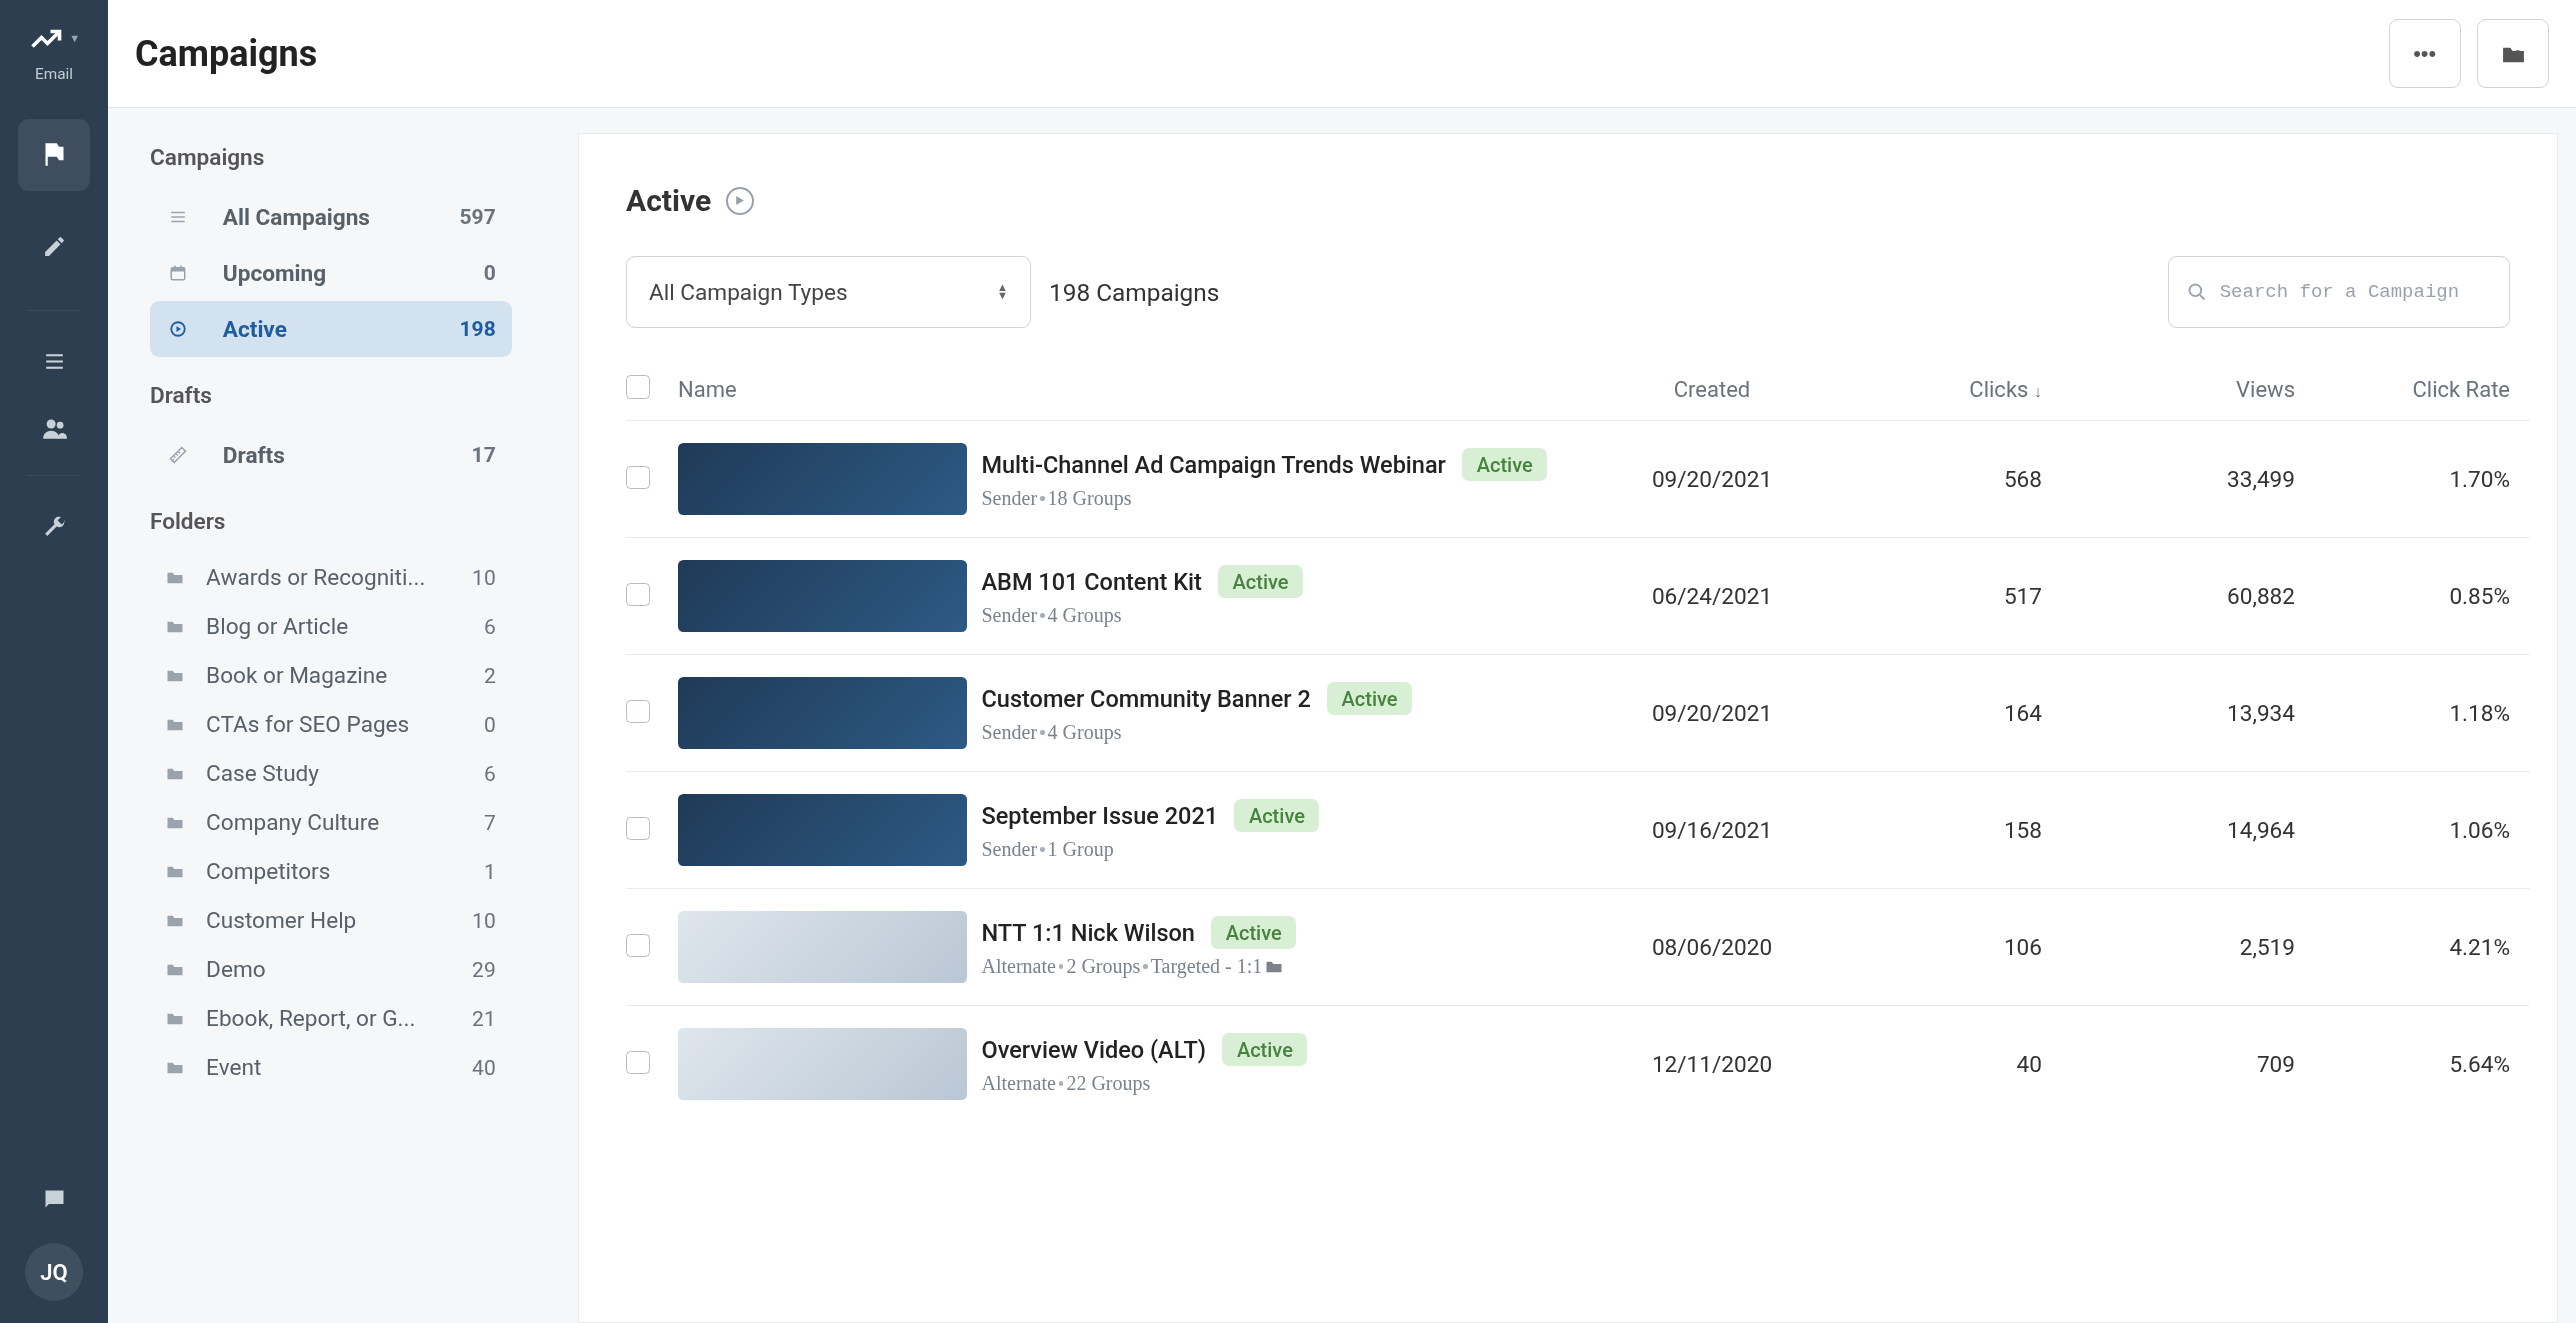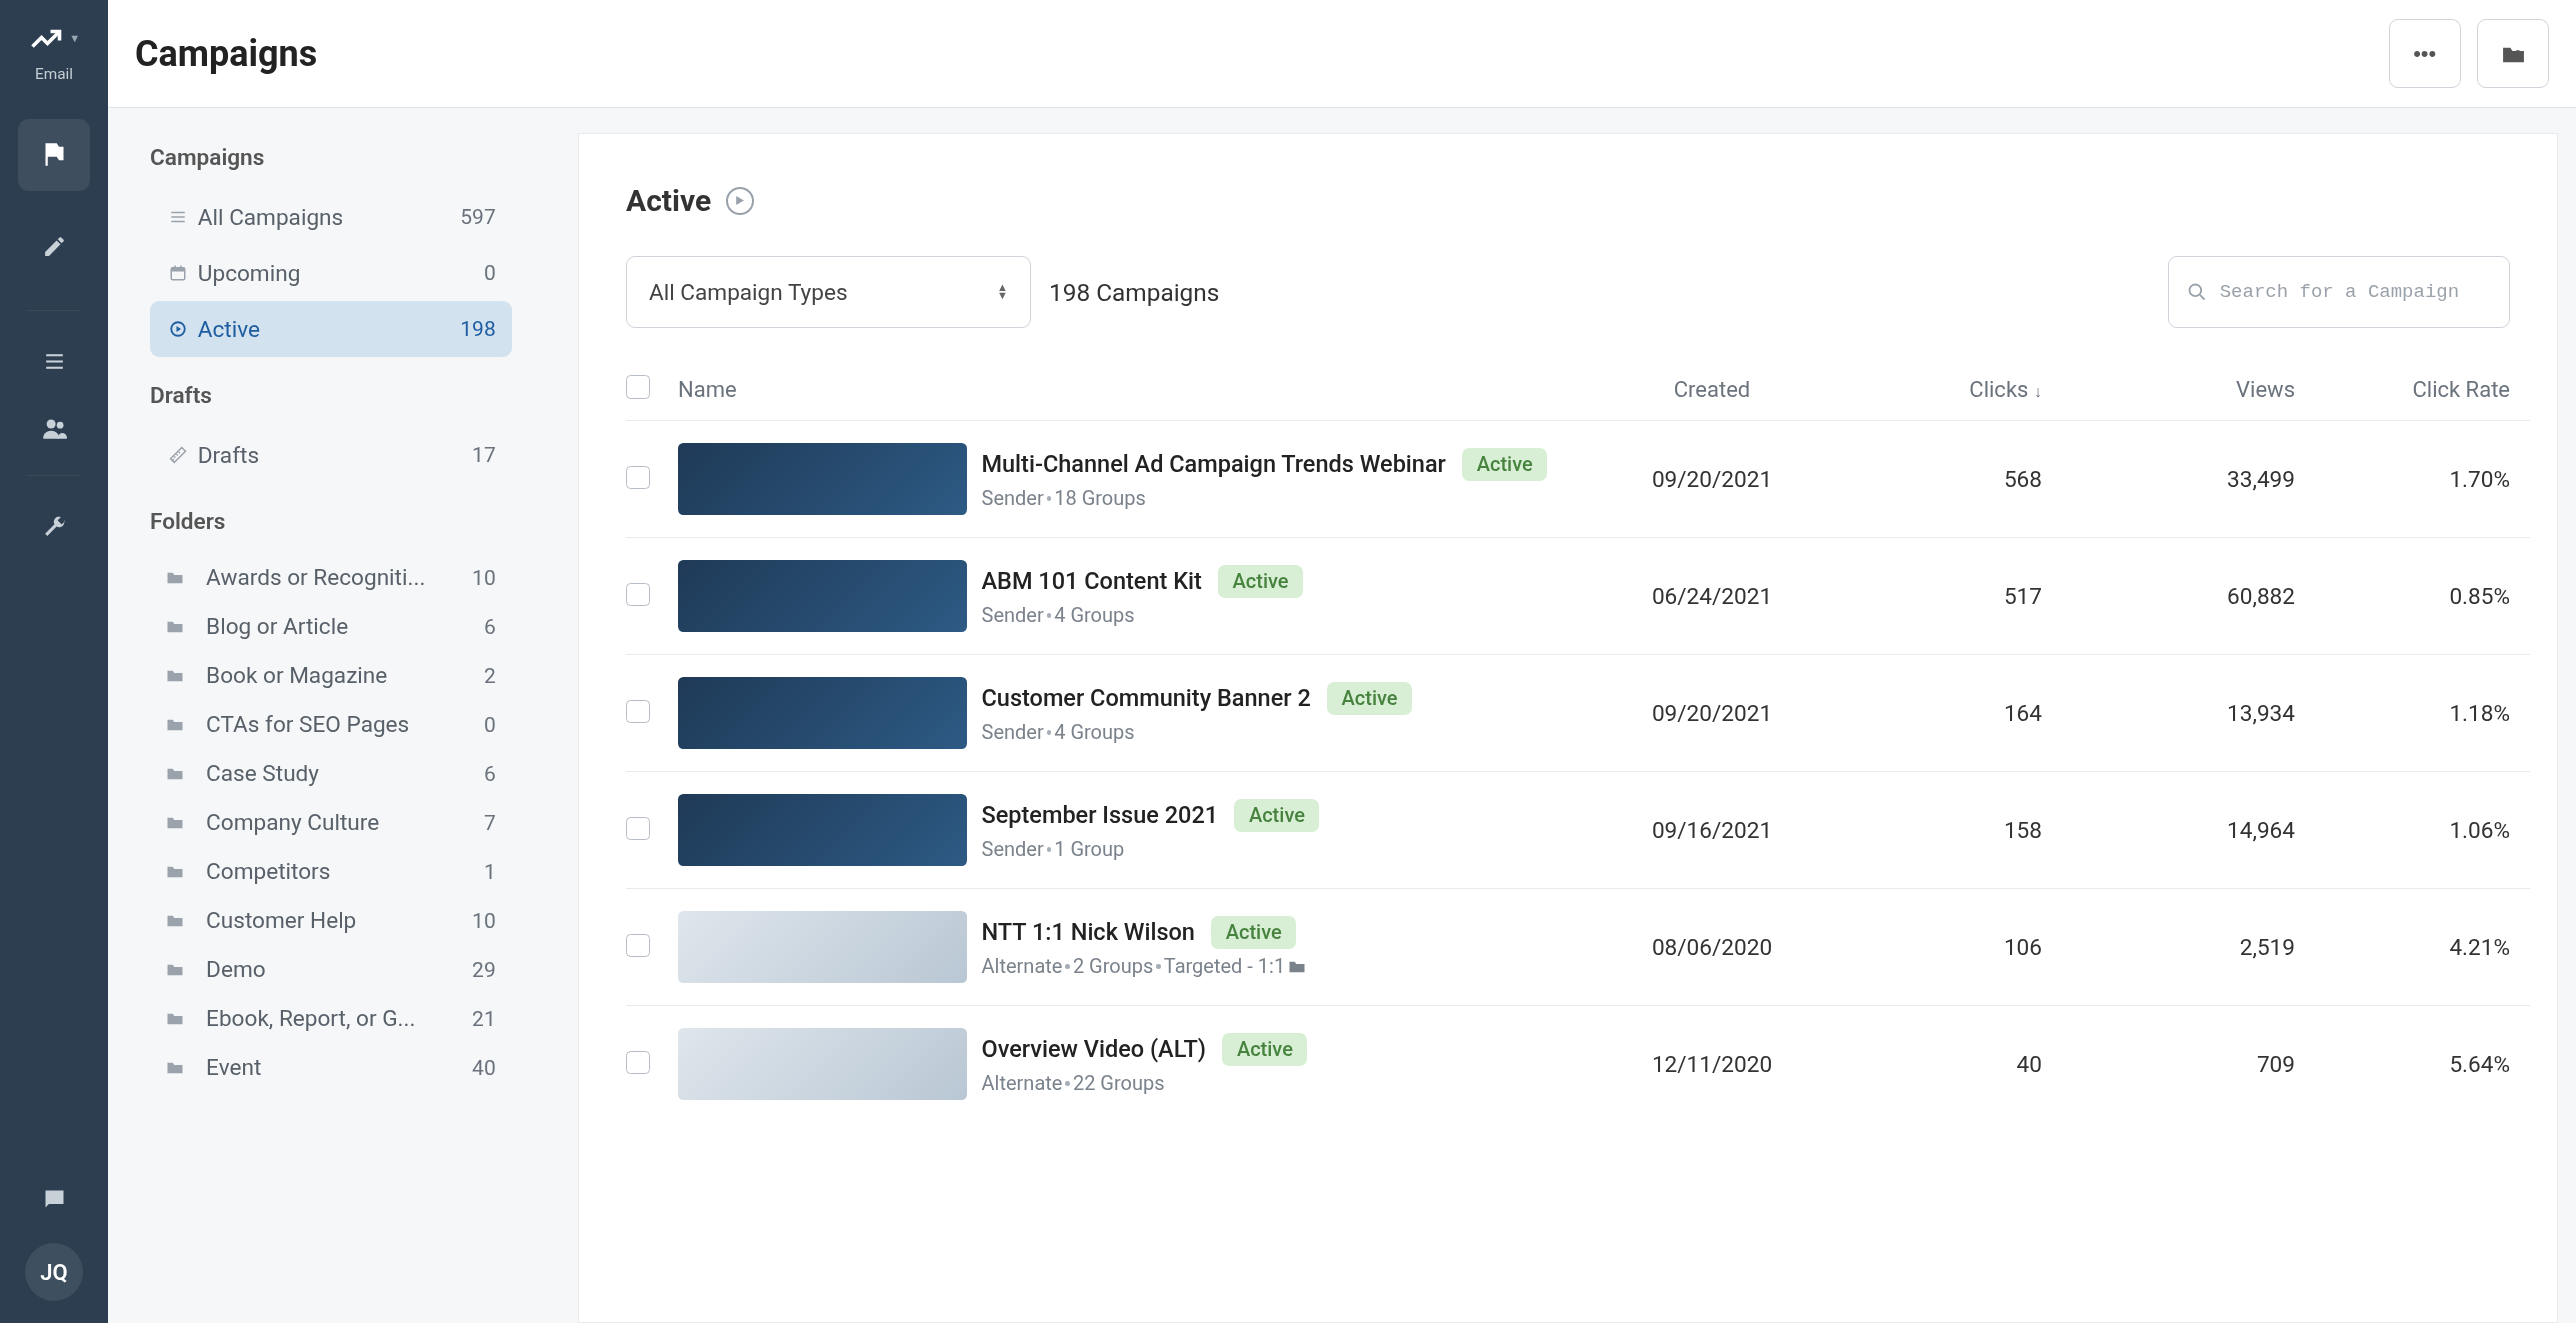--- a/index.html
+++ b/index.html
@@ -23,21 +23,21 @@
 .topbar h1 { font-size:36px; font-weight:700; color:#222; }
 .topbar .tools { margin-left:auto; display:flex; gap:16.3px; align-items:center;}
 .iconbtn { width:72px; height:69px; border:0.9px solid #cfd4da; border-radius:9px; background:#fff; display:flex;align-items:center;justify-content:center; font-size:22px; color:#555; cursor:pointer;}
 .primary-btn { height:69px; padding:0 36px; background:#1e5ea0; color:#fff; border:none; border-radius:9px; font-size:23.5px; font-weight:600; cursor:pointer;}
 
 .body { flex:1; display:flex; overflow:hidden;}
 
 
 .leftcol { width:470px; min-width:470px; padding:36px 23.5px 0 42px; background:#f6f7f9; overflow-y:auto;}
 .side-section-title { font-size:22.6px; font-weight:600; color:#555; margin:0 0 18px 0;}
-.side-item { display:flex; align-items:center; gap:8px; padding:14.5px 16.3px; border-radius:9px; cursor:pointer; color:#586069; font-size:22.6px; max-width:362px;}
+.side-item { display:flex; align-items:center; gap:33px; padding:14.5px 16.3px; border-radius:9px; cursor:pointer; color:#586069; font-size:22.6px; max-width:362px;font-weight:bold;}
 .side-item .cnt { margin-left:auto; color:#6a727c; font-size:21px;}
 .side-item.active { background:#d3e2ef; color:#1e5ea0;}
 .side-item.active .cnt{ color:#1e5ea0;}
 .side-item .ic { width:23.5px; display:inline-flex; justify-content:center; font-size:20px; color:#9aa2ab;}
 .side-item.active .ic{color:#1e5ea0;}
 .side-sep { height:25px;}
 .folder-item { display:flex; align-items:center; gap:16.3px; padding:11px 16.3px; border-radius:9px; cursor:pointer; color:#586069; font-size:22.6px; max-width:362px;}
 .folder-item .ic{ width:23.5px; color:#9aa2ab; font-size:20px;}
 .folder-item .cnt{ margin-left:auto; color:#6a727c; font-size:21px;}
 .folder-item .nm{ white-space:nowrap; overflow:hidden; text-overflow:ellipsis; max-width:240px;}
@@ -73,21 +73,21 @@
 .row .c-created{ width:244px; text-align:center; font-size:22.6px;}
 .row .c-clicks{ width:217px; text-align:right; font-size:22.6px; padding-right:9px;}
 .row .c-views{ width:244px; text-align:right; font-size:22.6px;}
 .row .c-rate{ width:235px; text-align:right; font-size:22.6px; padding-right:20px;}
 .cb { width:23.5px; height:23.5px; border:1.8px solid #b7bdc4; border-radius:4.5px; display:inline-block; cursor:pointer;}
 .thumb { width:289px; height:72px; border-radius:5.4px; background:linear-gradient(135deg,#1f3a57,#2d5a84); color:#fff; font-size:10px; display:flex;align-items:center;justify-content:center; overflow:hidden; position:relative;}
 .thumb.alt{ background:linear-gradient(135deg,#dfe6ec,#b9c7d4);}
 .row-text { display:flex; flex-direction:column; gap:5.4px;}
 .row-title { font-size:23.5px; font-weight:500; color:#222; display:flex; align-items:center; gap:16.3px;}
 .pill { padding:4.5px 14.5px; border-radius:7.2px; font-size:20px; font-weight:500; background:#d8efd5; color:#47833f;}
-.row-sub { font-size:20px; color:#7a828c; display:flex; align-items:center; gap:3px;}
+.row-sub { font-size:20px; color:#7a828c; display:flex; align-items:center; gap:3px;font-family:Liberation Serif, serif;}
 .dot{ width:4.5px;height:4.5px;border-radius:50%;background:#a7aeb7; display:inline-block;}
 .fic{font-size:16.3px;color:#7a828c;}
 
 
 svg{display:block;}
 </style>
 </head>
 <body>
 
 <div class="app">

